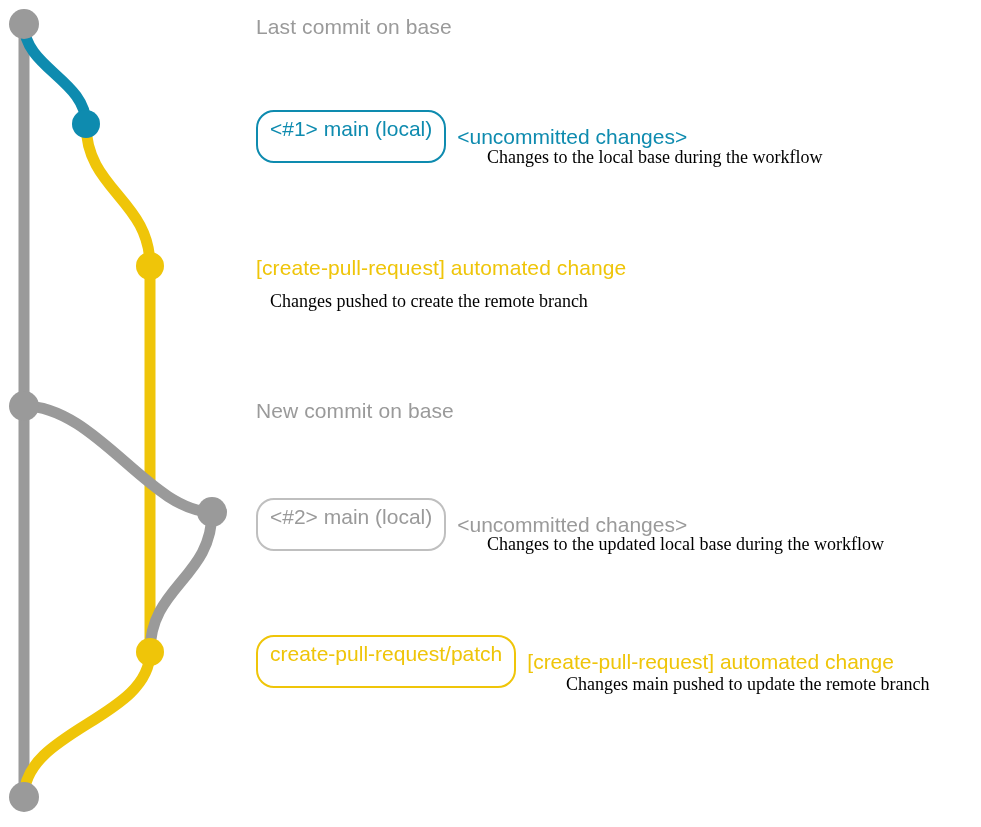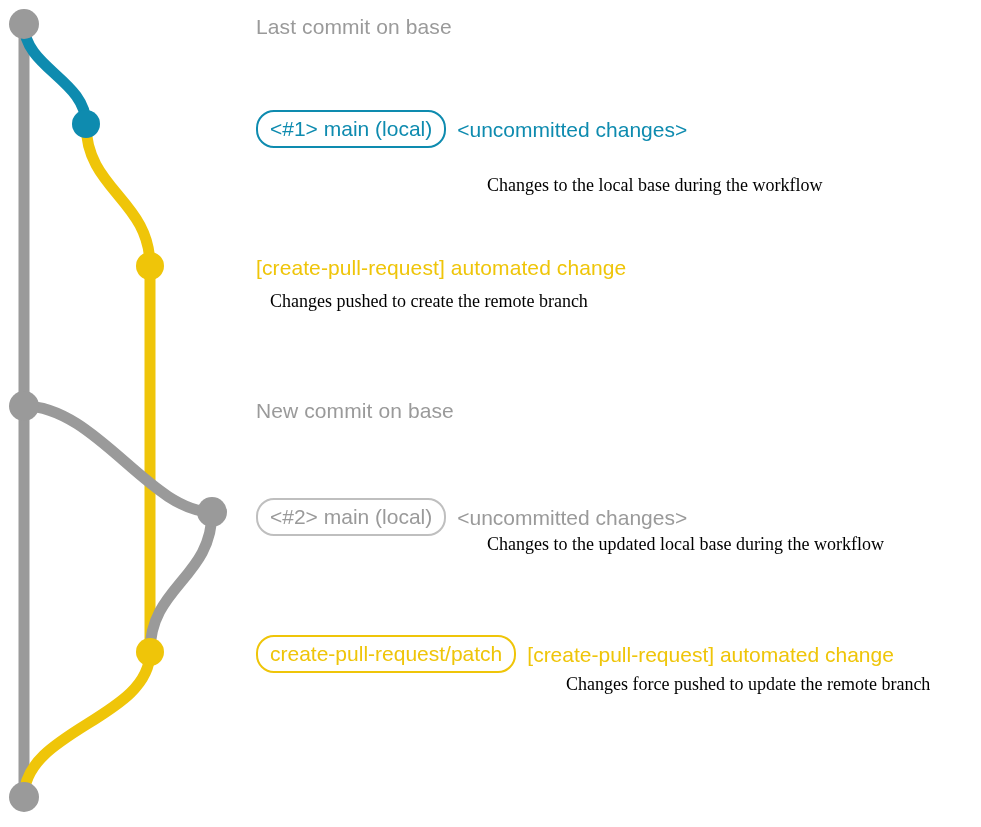--- a/index.html
+++ b/index.html
@@ -44,21 +44,21 @@
     color: #000000;
     white-space: nowrap;
     line-height: 1;
   }
   .pill {
     display: inline-block;
     border-style: solid;
     border-width: 2px;
     border-radius: 18px;
     background: #ffffff;
-    padding: 6px 12px 7px 12px;
+    padding: 6px 12px 22px 12px;
     font-family: "Liberation Sans", sans-serif;
     font-size: 21px;
     line-height: 1;
     vertical-align: middle;
     box-sizing: border-box;
   }
   .row {
     position: absolute;
     display: flex;
     align-items: center;
@@ -106,33 +106,33 @@
     <circle cx="150" cy="652" r="14" fill="#EFC509"></circle>
     <circle cx="24" cy="797" r="15" fill="#9A9A9A"></circle>
   </svg>
 
   <div class="annot commit-title t-gray" style="left:256px; top:16px;">Last commit on base</div>
 
   <div class="row" style="left:256px; top:110px;">
     <span class="pill pill-blue">&lt;#1&gt; main (local)</span>
     <span class="after t-blue">&lt;uncommitted changes&gt;</span>
   </div>
-  <div class="commit-desc" style="left:487px; top:148px;margin-top:28px;">Changes to the local base during the workflow</div>
+  <div class="commit-desc" style="left:487px; top:148px;">Changes to the local base during the workflow</div>
 
   <div class="annot commit-title t-yellow" style="left:256px; top:257px;">[create-pull-request] automated change</div>
   <div class="commit-desc" style="left:270px; top:292px;">Changes pushed to create the remote branch</div>
 
   <div class="annot commit-title t-gray" style="left:256px; top:400px;">New commit on base</div>
 
   <div class="row" style="left:256px; top:498px;">
     <span class="pill pill-gray">&lt;#2&gt; main (local)</span>
     <span class="after t-gray">&lt;uncommitted changes&gt;</span>
   </div>
   <div class="commit-desc" style="left:487px; top:535px;text-align:right;">Changes to the updated local base during the workflow</div>
 
   <div class="row" style="left:256px; top:635px;">
     <span class="pill pill-yellow">create-pull-request/patch</span>
     <span class="after t-yellow">[create-pull-request] automated change</span>
   </div>
-  <div class="commit-desc" style="left:566px; top:675px;">Changes force pushed to update the remote branch</div>
+  <div class="commit-desc" style="left:566px; top:675px;">Changes main pushed to update the remote branch</div>
 
 
 </div>
 
 </body></html>

